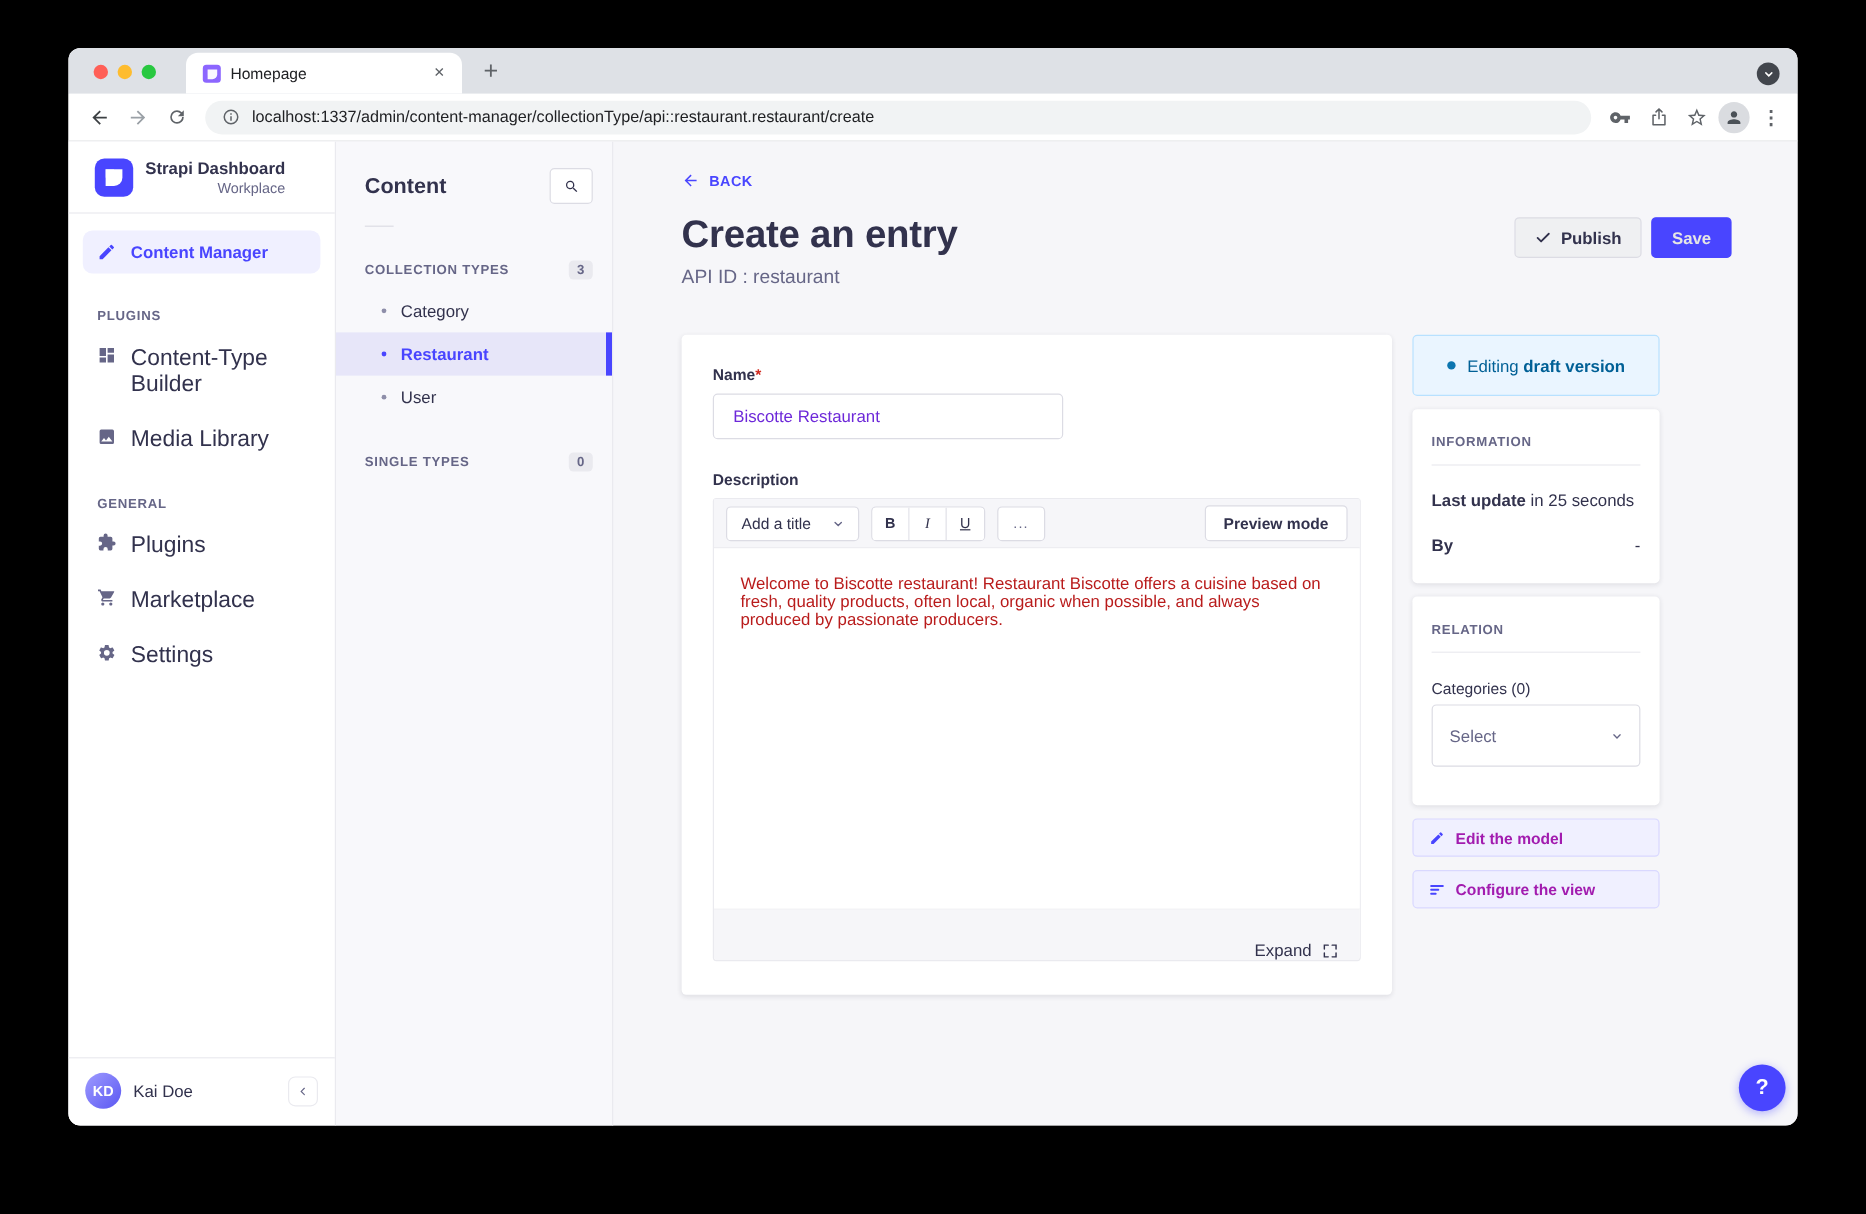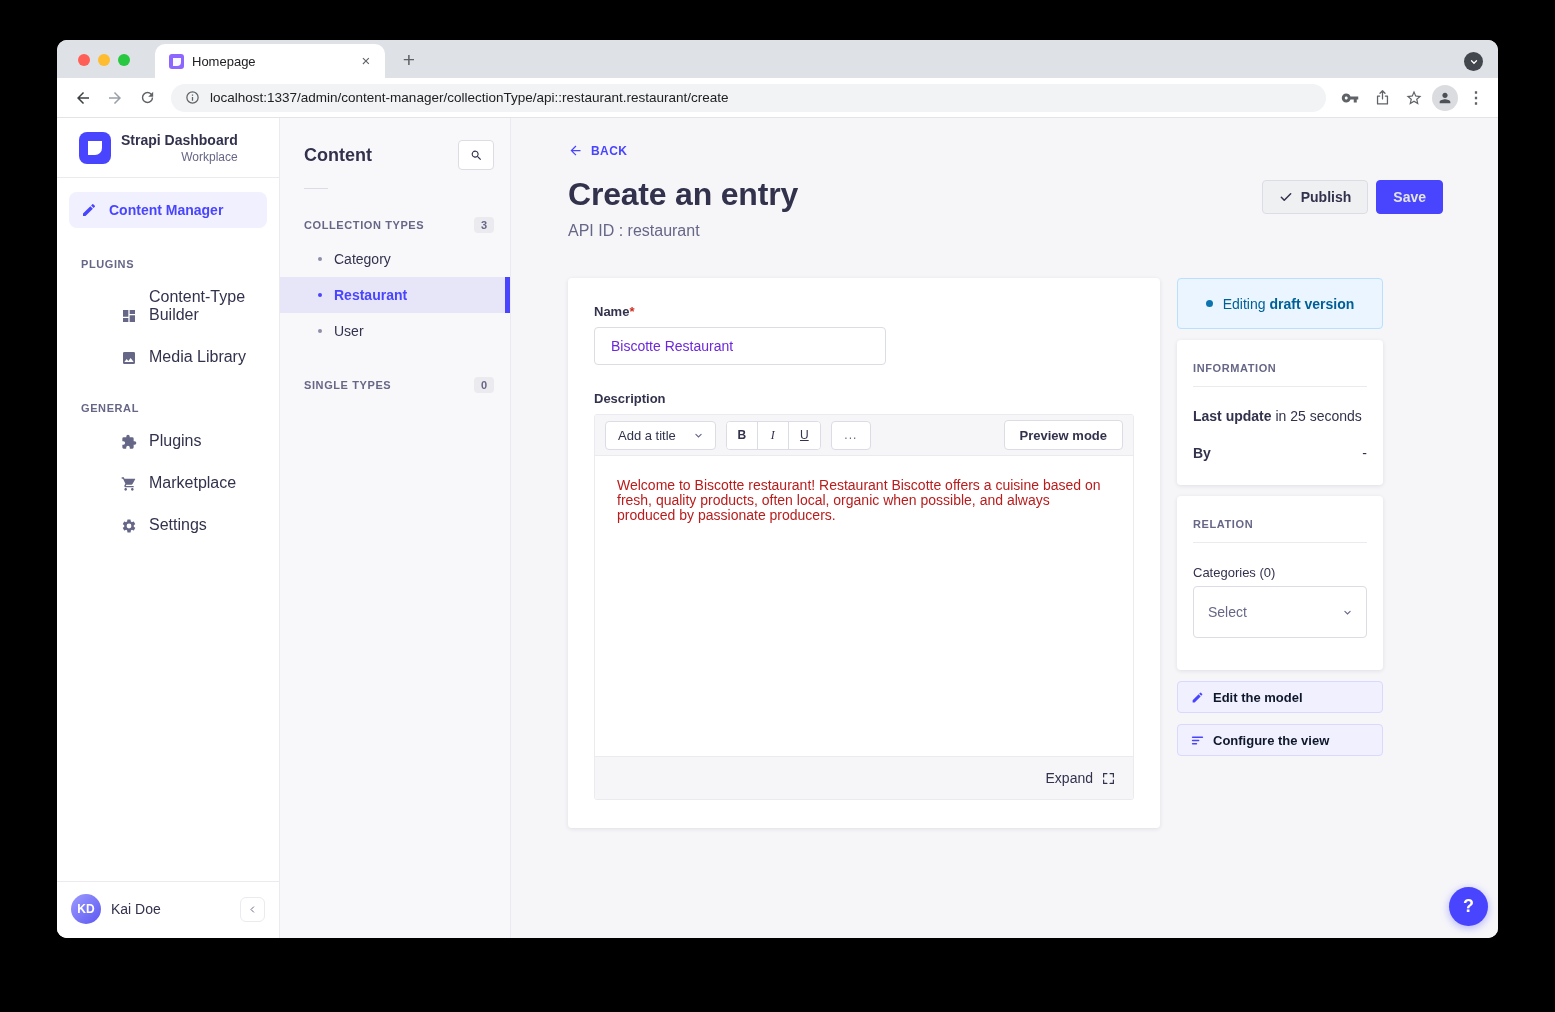--- a/index.html
+++ b/index.html
@@ -32,21 +32,21 @@
   .nav { width:223px; background:#fff; border-right:1px solid #eaeaef; display:flex; flex-direction:column; flex:none; }
   .brand { display:flex; align-items:center; gap:10px; padding:14px 22px 13px 22px; }
   .strapi-logo { width:32px; height:32px; border-radius:8px; background:#4945ff; position:relative; flex:none; }
   .strapi-logo::after { content:""; position:absolute; left:9px; top:9px; width:14px; height:14px; background:#fff; border-radius:0 0 7px 0; }
   .strapi-logo::before { content:""; position:absolute; left:9px; top:9px; width:7px; height:7px; background:rgba(255,255,255,.55); }
   .brand-title { font-size:14px; font-weight:bold; color:#32324d; line-height:1.25; }
   .brand-sub { font-size:12px; color:#666687;text-align:right; }
   .nav-divider { height:1px; background:#eaeaef; margin:0; }
   .nav-pill { margin:14px 12px 6px 12px; height:36px; border-radius:8px; background:#f0f0ff; color:#4945ff; display:flex; align-items:center; gap:12px; padding:0 12px; font-size:14px; font-weight:bold; cursor:pointer; }
   .nav-section { font-size:11px; font-weight:bold; letter-spacing:.6px; color:#666687; padding:24px 24px 6px 24px; }
-  .nav-item { display:flex; align-items:flex-end; gap:12px; padding:12px 24px; font-size:16px; color:#32324d; cursor:pointer;margin-left:40px; }
+  .nav-item { display:flex; align-items:flex-start; gap:12px; padding:12px 24px; font-size:19px; color:#32324d; cursor:pointer; }
   .nav-item .ic { color:#666687; display:flex; }
   .nav-spacer { flex:1; }
   .nav-user { border-top:1px solid #eaeaef; display:flex; align-items:center; gap:10px; padding:12px 14px 14px 14px; }
   .kd-avatar { width:30px; height:30px; border-radius:50%; background:linear-gradient(135deg,#9e9bff 0%,#5b57f2 100%); color:#fff; font-size:12px; font-weight:bold; display:flex; align-items:center; justify-content:center; flex:none; }
   .nav-user-name { font-size:14px; color:#32324d; flex:1; }
   .collapse-btn { width:25px; height:25px; border:1px solid #eaeaef; border-radius:6px; background:#fff; color:#666687; display:flex; align-items:center; justify-content:center; cursor:pointer; }
 
   
   .subnav { width:231px; background:#f8f8fb; border-right:1px solid #eaeaef; flex:none; }
   .subnav-head { display:flex; align-items:center; justify-content:space-between; padding:22px 16px 0 24px; }
@@ -85,34 +85,34 @@
   .biu { display:flex; background:#fff; border:1px solid #dcdce4; border-radius:4px; height:29px; overflow:hidden; }
   .biu button { width:31px; border:none; background:#fff; border-right:1px solid #dcdce4; font-size:12px; color:#32324d; cursor:pointer; font-family:"Liberation Sans", sans-serif; }
   .biu button:last-child { border-right:none; }
   .biu .b { font-weight:bold; }
   .biu .i { font-style:italic; font-family:"Liberation Serif", serif; }
   .biu .u { text-decoration:underline; }
   .more-btn { background:#fff; border:1px solid #dcdce4; border-radius:4px; height:29px; width:40px; font-size:12px; color:#666687; cursor:pointer; letter-spacing:1px; }
   .preview-btn { margin-left:auto; background:#fff; border:1px solid #dcdce4; border-radius:4px; height:30px; padding:0 15px; font-size:13px; font-weight:bold; color:#32324d; cursor:pointer; font-family:"Liberation Sans", sans-serif; }
   .editor-body { background:#fff; height:300px; padding:22px 22px; font-size:14px; line-height:1.05; color:#b91c1c; }
   .editor-body p { line-height:1.08; }
-  .editor-footer { background:#f6f6f9; border-top:1px solid #eaeaef; height:43px; display:flex; align-items:center; justify-content:flex-end; gap:10px; padding:0 18px; border-radius:0 0 3px 3px; }
+  .editor-footer { background:#f6f6f9; border-top:1px solid #eaeaef; height:43px; display:flex; align-items:flex-end; justify-content:flex-end; gap:10px; padding:0 18px; border-radius:0 0 3px 3px; }
   .expand-label { font-size:14px; color:#32324d; cursor:pointer; display:flex; align-items:center; gap:9px; }
 
   .side-col { width:206px; display:flex; flex-direction:column; flex:none; }
   .draft-box { background:#eaf5ff; border:1px solid #b8e1ff; border-radius:4px; height:51px; display:flex; align-items:center; justify-content:center; gap:10px; color:#006096; font-size:14px; }
   .draft-dot { width:7px; height:7px; border-radius:50%; background:#0c75af; }
   .side-card { background:#fff; border-radius:4px; box-shadow:0 1px 4px rgba(33,33,52,.1); margin-top:11px; padding:22px 16px 24px 16px; }
   .side-card-label { font-size:11px; font-weight:bold; letter-spacing:.6px; color:#666687; }
   .side-rule { height:1px; background:#eaeaef; margin:12px 0 0 0; }
   .info-row { display:flex; justify-content:space-between; align-items:baseline; margin-top:21px; font-size:14px; color:#32324d; }
   .info-strong { font-weight:bold; }
   .rel-field-label { font-size:13px; color:#32324d; margin:22px 0 6px 0; }
   .select-box { height:52px; border:1px solid #dcdce4; border-radius:4px; background:#fff; display:flex; align-items:center; justify-content:space-between; padding:0 14px; font-size:14px; color:#666687; cursor:pointer; }
-  .side-btn { margin-top:11px; height:32px; background:#f0f0ff; border:1px solid #d9d8ff; border-radius:4px; display:flex; align-items:center; gap:9px; padding:0 13px; font-size:13px; font-weight:bold; color:#0f172a; cursor:pointer; }
+  .side-btn { margin-top:11px; height:32px; background:#f0f0ff; border:1px solid #d9d8ff; border-radius:4px; display:flex; align-items:center; gap:9px; padding:0 13px; font-size:13px; font-weight:bold; color:#a21caf; cursor:pointer; }
   .help-fab { position:absolute; right:10px; bottom:12px; width:39px; height:39px; border-radius:50%; background:#4945ff; color:#fff; font-size:18px; font-weight:bold; display:flex; align-items:center; justify-content:center; cursor:pointer; box-shadow:0 2px 8px rgba(73,69,255,.4); }
 
   svg { display:block; }
 </style>
 </head>
 <body>
 
 <div class="window">
 
   <div class="tabstrip">

